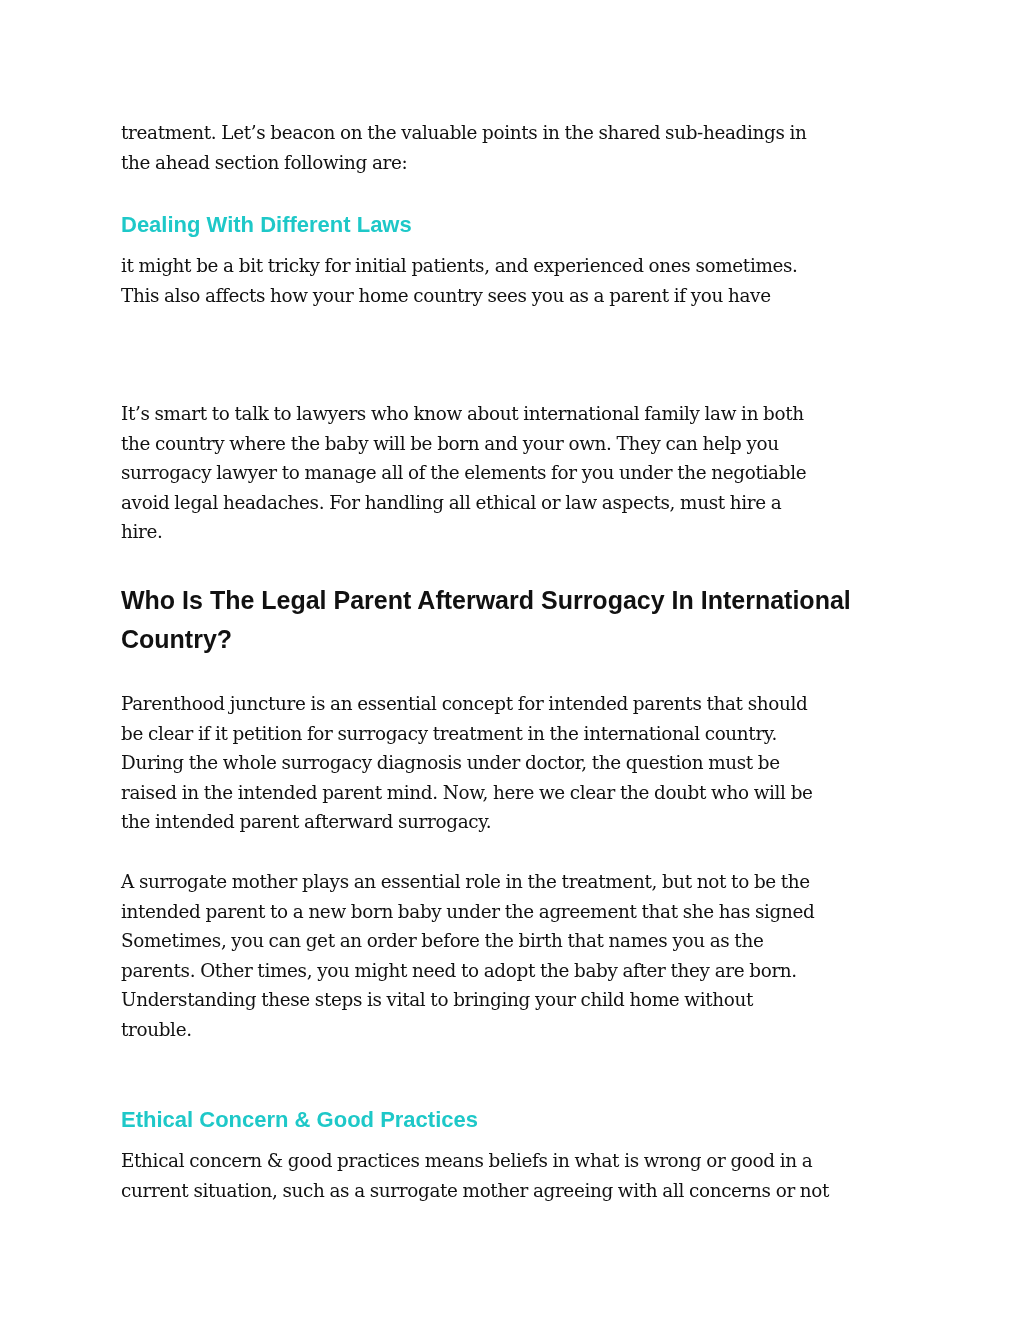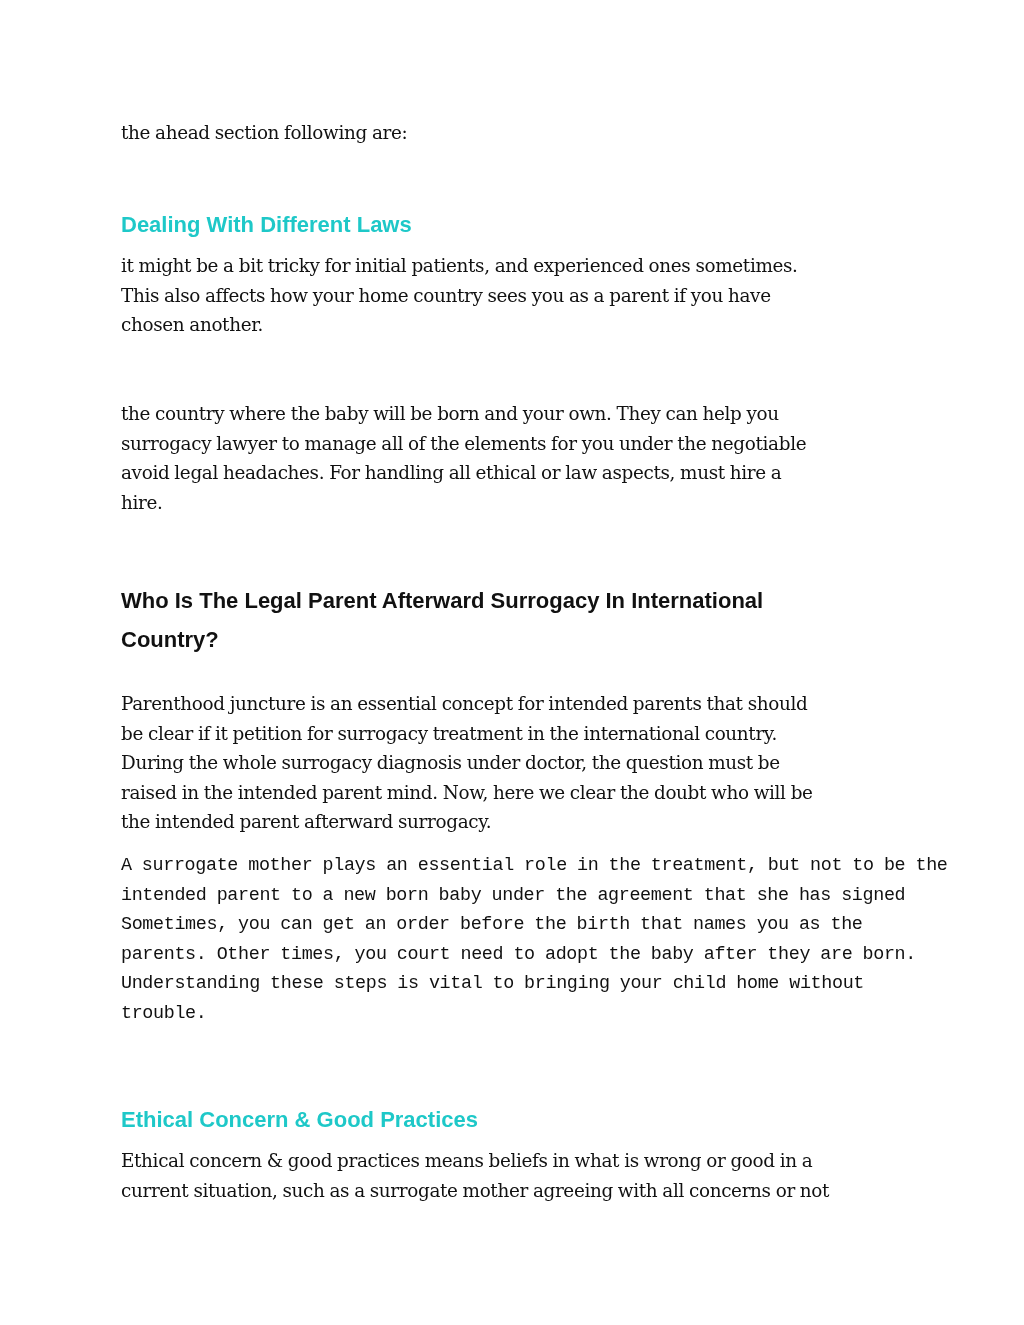--- a/index.html
+++ b/index.html
@@ -32,68 +32,69 @@
     .h3 {
       font-family: "Liberation Sans", sans-serif;
       font-size: 22px;
       color: #1ec8c8;
       margin: 0;
       line-height: 30px;
       text-align: right;
     }
     .h2 {
       font-family: "Liberation Sans", sans-serif;
-      font-size: 22px;
+      font-size: 25px;
       line-height: 39px;
       color: #111111;
       margin: 0;
     }
   </style>
 </head>
 <body>
 
 <div class="page">
 
   <p class="p" style="position:absolute; top:0;">
+    <span class="line">treatment. Let’s beacon on the valuable points in the shared sub-headings in</span>
     <span class="line">the ahead section following are:</span>
   </p>
 
   <h3 class="h3" style="position:absolute; top:92px;">Dealing With Different Laws</h3>
 
   <p class="p" style="position:absolute; top:133px;">
     <span class="line">it might be a bit tricky for initial patients, and experienced ones sometimes.</span>
     <span class="line">This also affects how your home country sees you as a parent if you have</span>
-    <span class="line">chosen another.</span>
   </p>
 
   <p class="p" style="position:absolute; top:281px;">
+    <span class="line">It’s smart to talk to lawyers who know about international family law in both</span>
     <span class="line">the country where the baby will be born and your own. They can help you</span>
     <span class="line">surrogacy lawyer to manage all of the elements for you under the negotiable</span>
     <span class="line">avoid legal headaches. For handling all ethical or law aspects, must hire a</span>
     <span class="line">hire.</span>
   </p>
 
   <h2 class="h2" style="position:absolute; top:463px;">
     <span class="line">Who Is The Legal Parent Afterward Surrogacy In International</span>
     <span class="line">Country?</span>
   </h2>
 
   <p class="p" style="position:absolute; top:571px;">
     <span class="line">Parenthood juncture is an essential concept for intended parents that should</span>
     <span class="line">be clear if it petition for surrogacy treatment in the international country.</span>
     <span class="line">During the whole surrogacy diagnosis under doctor, the question must be</span>
     <span class="line">raised in the intended parent mind. Now, here we clear the doubt who will be</span>
     <span class="line">the intended parent afterward surrogacy.</span>
   </p>
 
-  <p class="p" style="position:absolute; top:733px;font-family:Liberation Mono, monospace;">
+  <p class="p" style="position:absolute; top:749px;">
     <span class="line">A surrogate mother plays an essential role in the treatment, but not to be the</span>
     <span class="line">intended parent to a new born baby under the agreement that she has signed</span>
     <span class="line">Sometimes, you can get an order before the birth that names you as the</span>
-    <span class="line">parents. Other times, you court need to adopt the baby after they are born.</span>
+    <span class="line">parents. Other times, you might need to adopt the baby after they are born.</span>
     <span class="line">Understanding these steps is vital to bringing your child home without</span>
     <span class="line">trouble.</span>
   </p>
 
   <h3 class="h3" style="position:absolute; top:987px;">Ethical Concern &amp; Good Practices</h3>
 
   <p class="p" style="position:absolute; top:1028px;">
     <span class="line">Ethical concern &amp; good practices means beliefs in what is wrong or good in a</span>
     <span class="line">current situation, such as a surrogate mother agreeing with all concerns or not</span>
   </p>

